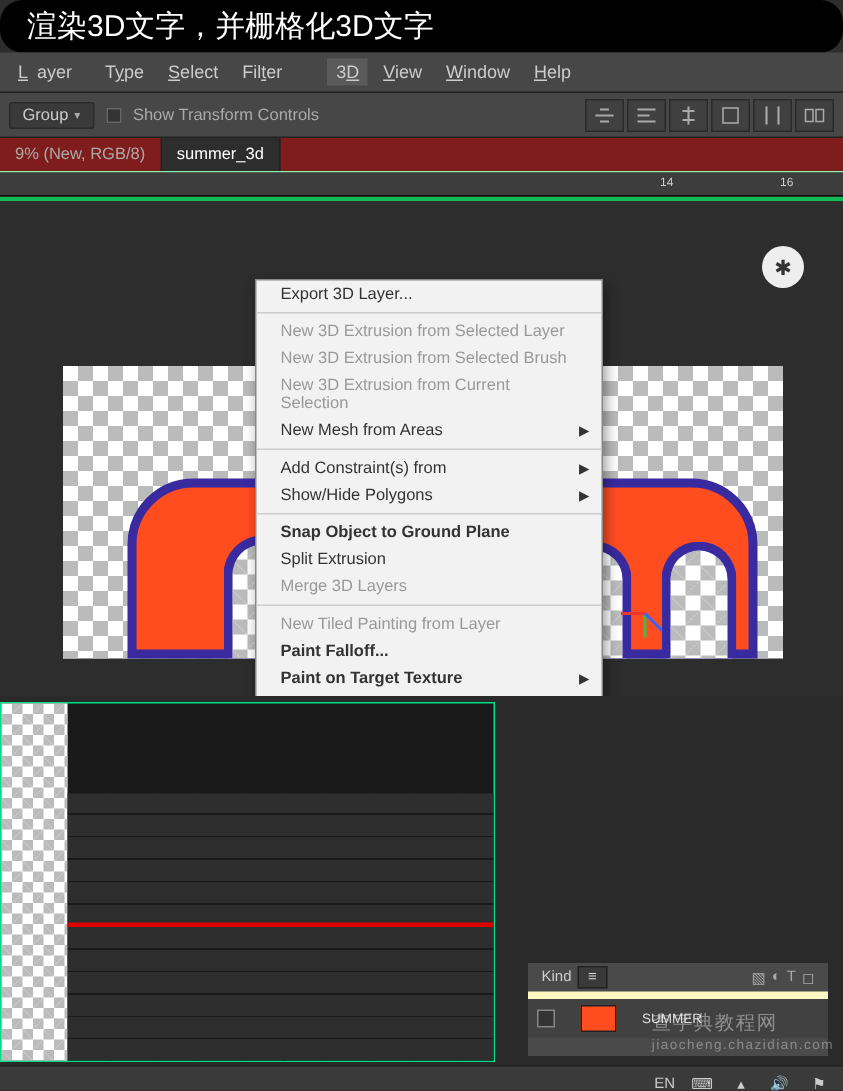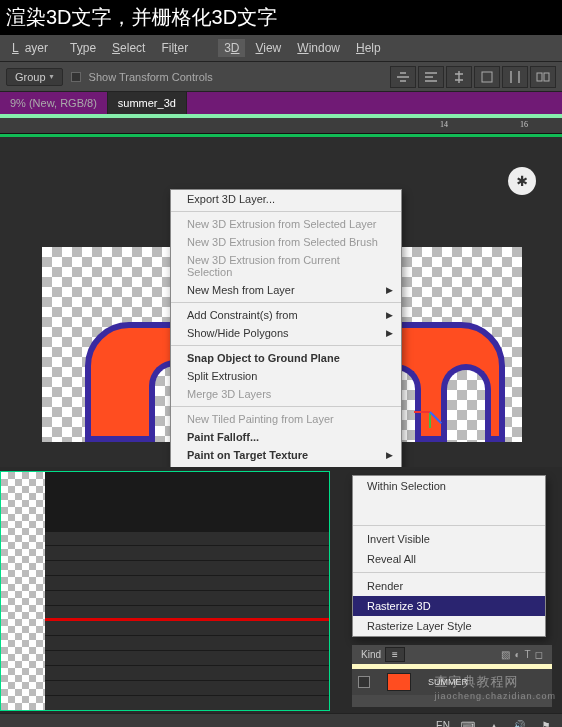--- a/index.html
+++ b/index.html
@@ -1,37 +1,37 @@
 <!DOCTYPE html>
 <html><head>
 <meta charset="utf-8">
 <style>
 * { margin: 0; padding: 0; box-sizing: border-box; font-family: "Segoe UI", Tahoma, sans-serif; }
 body { width: 562px; height: 727px; background: #2d2d2d; color: #ccc; overflow: hidden; position: relative; }
 
-.caption { background: #000; color: #fff; font-size: 20px; padding: 4px 6px; font-family: "Microsoft YaHei", sans-serif; }
+.caption { background: #000; color: #fff; font-size: 20px; padding: 4px 18px; font-family: "Microsoft YaHei", sans-serif; border-radius: 15px; }
 
 .menubar { background: #474747; display: flex; gap: 4px; padding: 4px 6px; font-size: 12px; border-bottom: 1px solid #222; }
 .menubar span { padding: 2px 6px; cursor: default; }
 .menubar span u { text-decoration: underline; }
 
 .optbar { background: #474747; display: flex; align-items: center; gap: 8px; padding: 4px 6px; font-size: 11px; border-bottom: 1px solid #222; height: 30px; }
 .optbar .grpbtn { background: #3a3a3a; border: 1px solid #2a2a2a; padding: 2px 8px; border-radius: 2px; display: flex; align-items: center; gap: 4px; }
 .optbar .chev { font-size: 8px; color: #aaa; }
 .optbar .chk { width: 10px; height: 10px; border: 1px solid #666; background: #333; }
 .optbar .rightbtns { margin-left: auto; display: flex; gap: 2px; }
 .optbar .ibtn { width: 26px; height: 22px; background: #404040; border: 1px solid #2a2a2a; display: flex; align-items: center; justify-content: center; }
 .optbar .ibtn svg { width: 16px; height: 16px; }
 
-.tabrow { background: #701a75; display: flex; font-size: 11px; border-bottom: 4px solid #86efac; text-align: center; }
+.tabrow { background: #7f1d1d; display: flex; font-size: 11px; border-bottom: 1px solid #86efac; text-align: center; }
 .tabrow .tab { padding: 5px 10px; border-right: 1px solid #222; color: #aaa; }
 .tabrow .tab.active { background: #2d2d2d; color: #fff; }
 
 .ruler { background: #3d3d3d; height: 16px; position: relative; display: flex; font-size: 8px; color: #ccc; border-bottom: 1px solid #111;}
-.ruler .ticklbl { position: absolute; top: 2px; font-size: 8px; font-family: Liberation Serif, serif; }
+.ruler .ticklbl { position: absolute; top: 2px; font-size: 8px; }
 .rulerbar-green { height: 3px; background: linear-gradient(90deg, #1b5 0, #1b5 100%); }
 
 .canvas-area { background: #2d2d2d; position: relative; height: 330px; }
 .checker { position: absolute; left: 42px; top: 110px; width: 480px; height: 195px;
   background-image:
     linear-gradient(45deg,#bbb 25%,transparent 25%),
     linear-gradient(-45deg,#bbb 25%,transparent 25%),
     linear-gradient(45deg,transparent 75%,#bbb 75%),
     linear-gradient(-45deg,transparent 75%,#bbb 75%);
   background-size: 20px 20px;
@@ -198,21 +198,21 @@
         <div class="ax b"></div>
     </div>
   </div>
 
   <div class="menu3d">
     <div class="mi">Export 3D Layer...</div>
     <hr>
     <div class="mi disabled">New 3D Extrusion from Selected Layer</div>
     <div class="mi disabled">New 3D Extrusion from Selected Brush</div>
     <div class="mi disabled">New 3D Extrusion from Current Selection</div>
-    <div class="mi"><span>New Mesh from Layer</span><span class="arrow">▶</span></div>
+    <div class="mi"><span>New Mesh from Areas</span><span class="arrow">▶</span></div>
     <hr>
     <div class="mi"><span>Add Constraint(s) from</span><span class="arrow">▶</span></div>
     <div class="mi"><span>Show/Hide Polygons</span><span class="arrow">▶</span></div>
     <hr>
     <div class="mi"><b>Snap Object to Ground Plane</b></div>
     <div class="mi">Split Extrusion</div>
     <div class="mi disabled">Merge 3D Layers</div>
     <hr>
     <div class="mi disabled">New Tiled Painting from Layer</div>
     <div class="mi"><b>Paint Falloff...</b></div>
@@ -230,31 +230,20 @@
   </div>
 </div>
 
 <div class="lower">
   <div class="leftpane">
     <div class="checker2"></div>
     <div class="grid"></div>
     <div class="redline"></div>
   </div>
 
-  <div class="ctxmenu">
-    <div class="mi">Within Selection</div>
-    <div class="gap"></div>
-    <hr>
-    <div class="mi">Invert Visible</div>
-    <div class="mi">Reveal All</div>
-    <hr>
-    <div class="mi">Render</div>
-    <div class="mi hl">Rasterize 3D</div>
-    <div class="mi">Rasterize Layer Style</div>
-  </div>
 
   <div class="layerpanel">
     <div class="row">
       <span class="lbl">Kind</span>
       <span class="drop">≡</span>
       <span style="flex:1"></span>
       <span style="color:#aaa;">▧</span>
       <span style="color:#aaa;">◐</span>
       <span style="color:#aaa;">T</span>
       <span style="color:#aaa;">◻</span>

